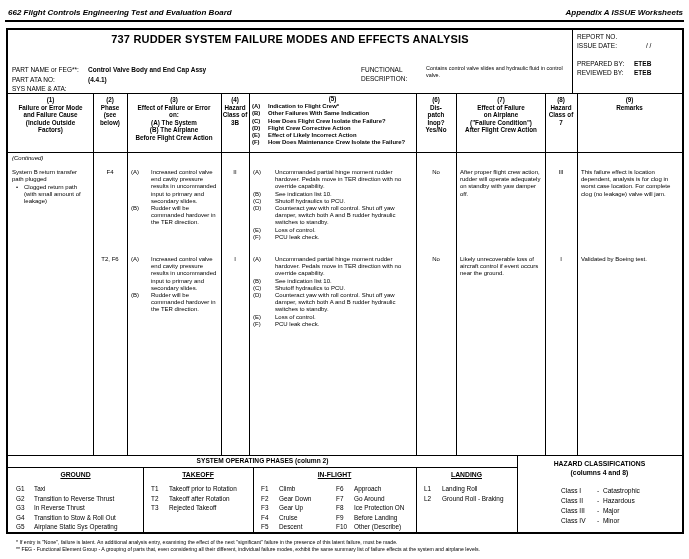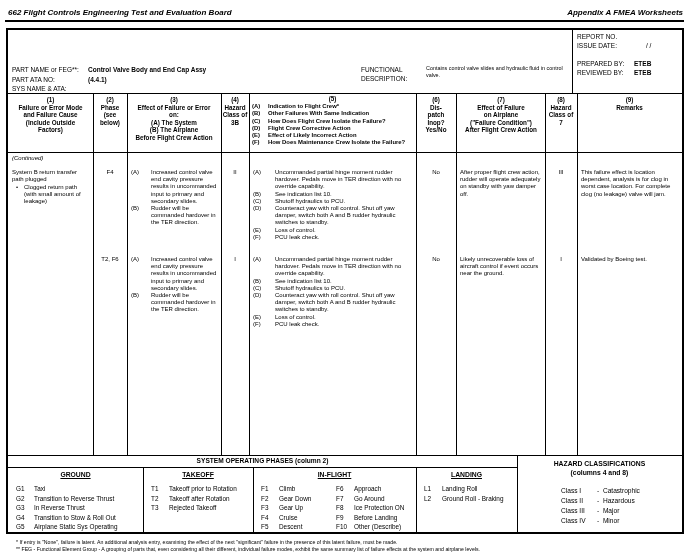--- a/index.html
+++ b/index.html
@@ -58,21 +58,21 @@
   .hzlist .li { display:flex; }
   .hzlist .li-k { flex:0 0 36px; }
   .hzlist .li-v::before { content:"-  "; white-space:pre; }
 
   .footnotes { font-size:5.2px; line-height:6.6px; white-space:nowrap; }
 </style>
 </head>
 <body>
 
 <div class="abs pg-hdr" style="left:8px; top:8px;">662 Flight Controls Engineering Test and Evaluation Board</div>
-<div class="abs pg-hdr" style="right:6px; top:8px;">Appendix A   FMEA Worksheets</div>
+<div class="abs pg-hdr" style="right:6px; top:8px;">Appendix A   ISSUE Worksheets</div>
 <div class="top-rule"></div>
 
 <div class="sheet">
 
   <div class="vline" style="left:564px; top:0; height:63px;"></div>
 
   <div class="vline" style="left:85px;  top:63px; height:362px;"></div>
   <div class="vline" style="left:119px; top:63px; height:362px;"></div>
   <div class="vline" style="left:213px; top:63px; height:362px;"></div>
   <div class="vline" style="left:241px; top:63px; height:362px;"></div>
@@ -84,20 +84,21 @@
   <div class="hline" style="left:0; top:63px;  width:674px;"></div>
   <div class="hline" style="left:0; top:122px; width:674px;"></div>
   <div class="hline" style="left:0; top:425px; width:674px;"></div>
   <div class="hline" style="left:0; top:437px; width:509px;"></div>
 
   <div class="vline" style="left:135px; top:437px; height:65px;"></div>
   <div class="vline" style="left:245px; top:437px; height:65px;"></div>
   <div class="vline" style="left:408px; top:437px; height:65px;"></div>
   <div class="vline" style="left:509px; top:425px; height:77px;"></div>
 
+  <div class="abs doc-title" style="left:0; top:3px; width:564px;">737 RUDDER SYSTEM FAILURE MODES AND EFFECTS ANALYSIS</div>
 
   <div class="abs lbl" style="left:4px; top:36px;">PART NAME or FEG**:</div>
   <div class="abs val" style="left:80px; top:36px;">Control Valve Body and End Cap Assy</div>
   <div class="abs lbl" style="left:4px; top:46px;">PART ATA NO:</div>
   <div class="abs val" style="left:80px; top:46px;">(4.4.1)</div>
   <div class="abs lbl" style="left:4px; top:55px;">SYS NAME &amp; ATA:</div>
 
   <div class="abs lbl" style="left:353px; top:36px;">FUNCTIONAL</div>
   <div class="abs lbl" style="left:353px; top:45px;">DESCRIPTION:</div>
   <div class="abs fdesc" style="left:418px; top:35px; width:142px;">Contains control valve slides and hydraulic fluid in control valve.</div>

